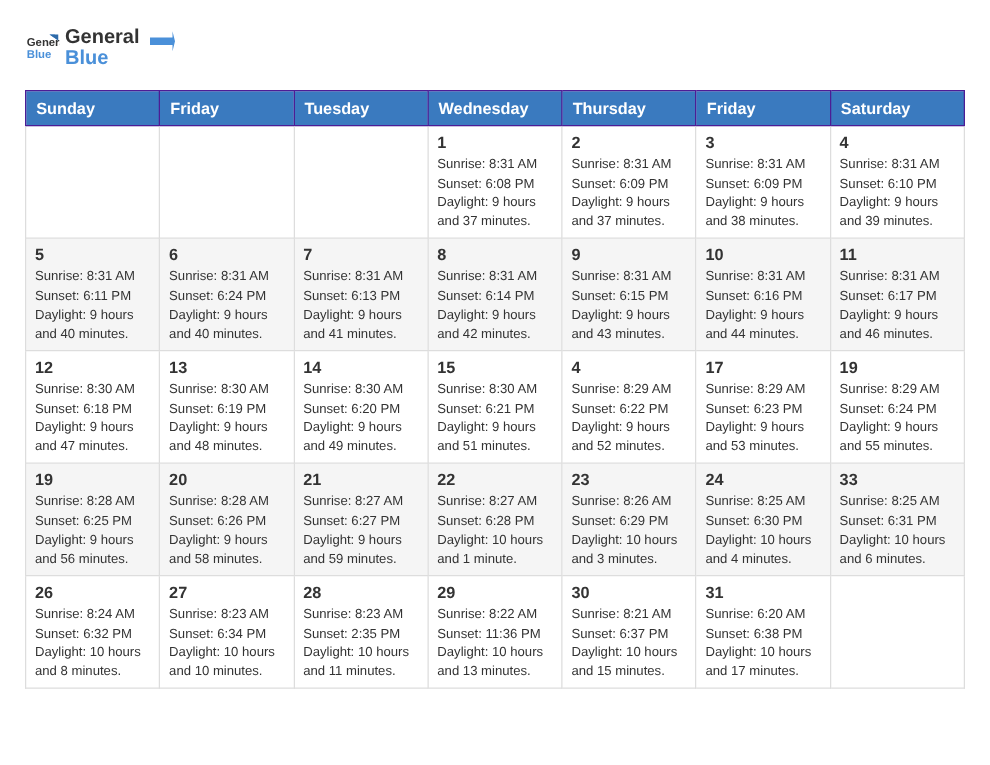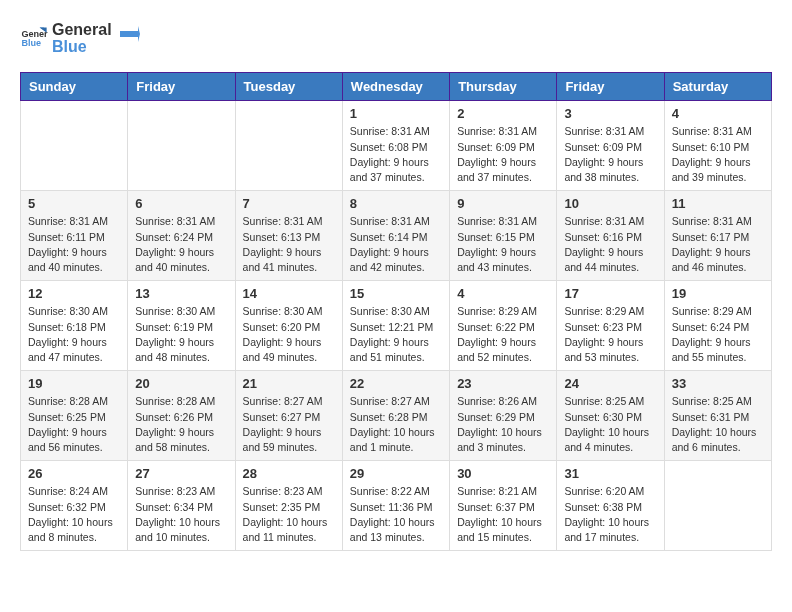--- a/index.html
+++ b/index.html
@@ -218,21 +218,21 @@
         <td>
           <span class="day-number">14</span>
           <div class="day-info">Sunrise: 8:30 AM
 Sunset: 6:20 PM
 Daylight: 9 hours
 and 49 minutes.</div>
         </td>
         <td>
           <span class="day-number">15</span>
           <div class="day-info">Sunrise: 8:30 AM
-Sunset: 12:21 PM
+Sunset: 6:21 PM
 Daylight: 9 hours
 and 51 minutes.</div>
         </td>
         <td>
           <span class="day-number">4</span>
           <div class="day-info">Sunrise: 8:29 AM
 Sunset: 6:22 PM
 Daylight: 9 hours
 and 52 minutes.</div>
         </td>

